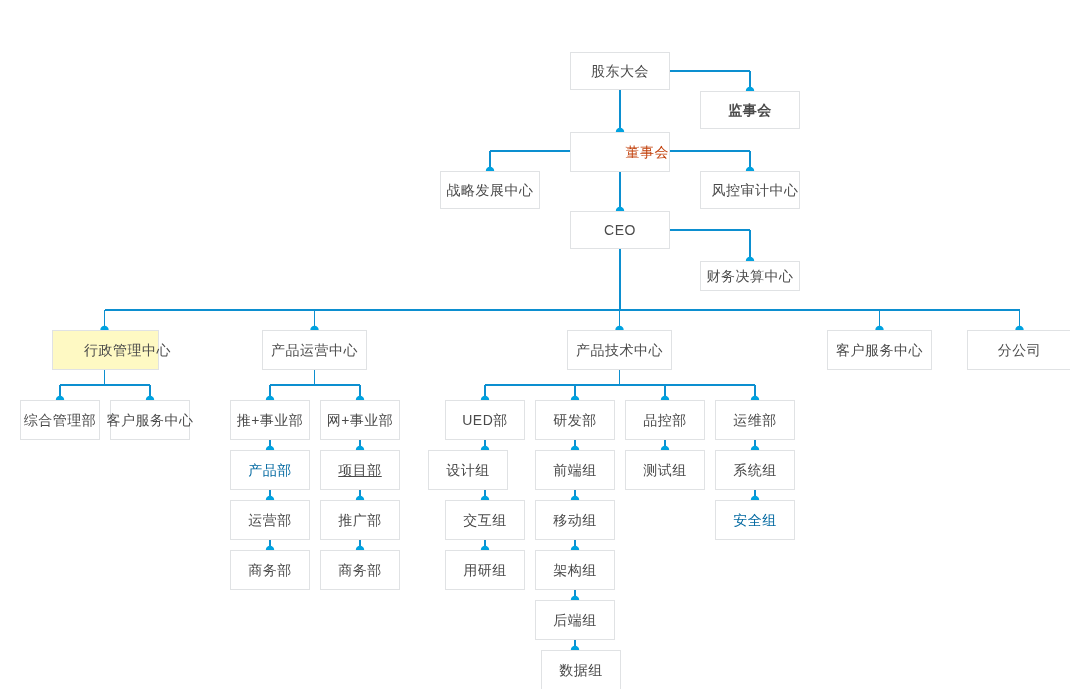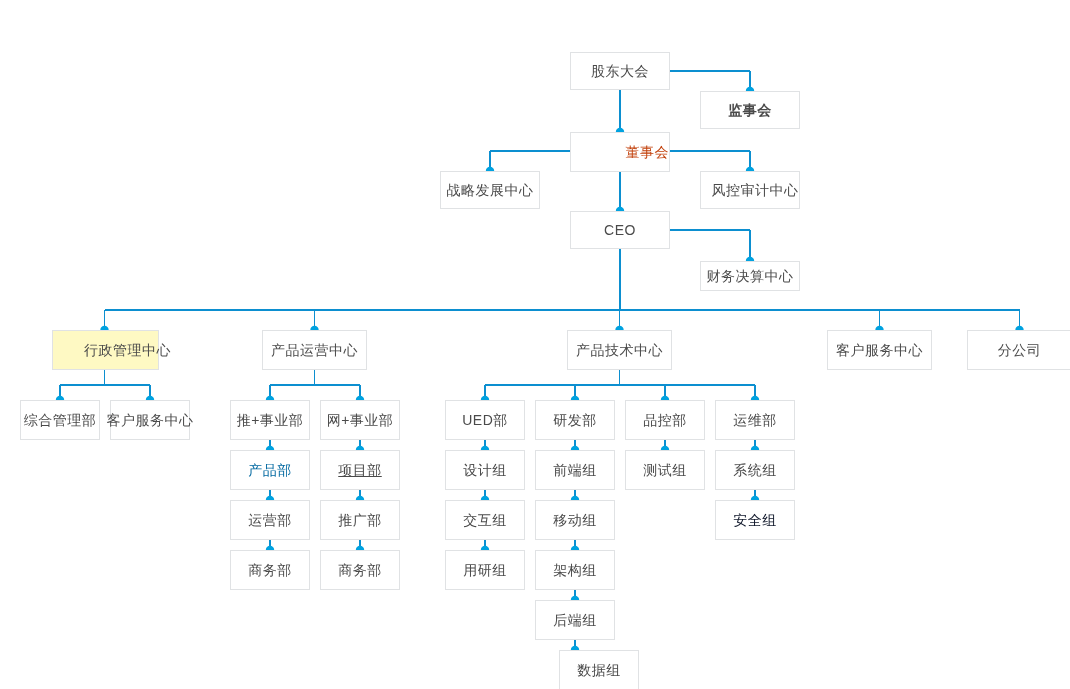--- a/index.html
+++ b/index.html
@@ -197,21 +197,21 @@
       </div>
       <div class="node-box" style="left: 320px; top: 500px; width: 80px; height: 40px; border-color: rgb(224, 226, 228); background: rgb(255, 255, 255); color: rgb(74, 74, 74);">
         <span class="node-label">推广部</span>
       </div>
       <div class="node-box" style="left: 320px; top: 550px; width: 80px; height: 40px; border-color: rgb(224, 226, 228); background: rgb(255, 255, 255); color: rgb(74, 74, 74);">
         <span class="node-label">商务部</span>
       </div>
       <div class="node-box" style="left: 445px; top: 400px; width: 80px; height: 40px; border-color: rgb(224, 226, 228); background: rgb(255, 255, 255); color: rgb(74, 74, 74);">
         <span class="node-label">UED部</span>
       </div>
-      <div class="node-box" style="left: 445px; top: 450px; width: 80px; height: 40px; border-color: rgb(224, 226, 228); background: rgb(255, 255, 255); color: rgb(74, 74, 74);">
+      <div class="node-box" style="left: 428px; top: 450px; width: 80px; height: 40px; border-color: rgb(224, 226, 228); background: rgb(255, 255, 255); color: rgb(74, 74, 74);">
         <span class="node-label">设计组</span>
       </div>
       <div class="node-box" style="left: 445px; top: 500px; width: 80px; height: 40px; border-color: rgb(224, 226, 228); background: rgb(255, 255, 255); color: rgb(74, 74, 74);">
         <span class="node-label">交互组</span>
       </div>
       <div class="node-box" style="left: 445px; top: 550px; width: 80px; height: 40px; border-color: rgb(224, 226, 228); background: rgb(255, 255, 255); color: rgb(74, 74, 74);">
         <span class="node-label">用研组</span>
       </div>
       <div class="node-box" style="left: 535px; top: 400px; width: 80px; height: 40px; border-color: rgb(224, 226, 228); background: rgb(255, 255, 255); color: rgb(74, 74, 74);">
         <span class="node-label">研发部</span>
@@ -221,32 +221,32 @@
       </div>
       <div class="node-box" style="left: 535px; top: 500px; width: 80px; height: 40px; border-color: rgb(224, 226, 228); background: rgb(255, 255, 255); color: rgb(74, 74, 74);">
         <span class="node-label">移动组</span>
       </div>
       <div class="node-box" style="left: 535px; top: 550px; width: 80px; height: 40px; border-color: rgb(224, 226, 228); background: rgb(255, 255, 255); color: rgb(74, 74, 74);">
         <span class="node-label">架构组</span>
       </div>
       <div class="node-box" style="left: 535px; top: 600px; width: 80px; height: 40px; border-color: rgb(224, 226, 228); background: rgb(255, 255, 255); color: rgb(74, 74, 74);">
         <span class="node-label">后端组</span>
       </div>
-      <div class="node-box" style="left: 559px; top: 650px; width: 80px; height: 40px; border-color: rgb(224, 226, 228); background: rgb(255, 255, 255); color: rgb(74, 74, 74);">
+      <div class="node-box" style="left: 541px; top: 650px; width: 80px; height: 40px; border-color: rgb(224, 226, 228); background: rgb(255, 255, 255); color: rgb(74, 74, 74);">
         <span class="node-label">数据组</span>
       </div>
       <div class="node-box" style="left: 625px; top: 400px; width: 80px; height: 40px; border-color: rgb(224, 226, 228); background: rgb(255, 255, 255); color: rgb(74, 74, 74);">
         <span class="node-label">品控部</span>
       </div>
       <div class="node-box" style="left: 625px; top: 450px; width: 80px; height: 40px; border-color: rgb(224, 226, 228); background: rgb(255, 255, 255); color: rgb(74, 74, 74);">
         <span class="node-label">测试组</span>
       </div>
       <div class="node-box" style="left: 715px; top: 400px; width: 80px; height: 40px; border-color: rgb(224, 226, 228); background: rgb(255, 255, 255); color: rgb(74, 74, 74);">
         <span class="node-label">运维部</span>
       </div>
       <div class="node-box" style="left: 715px; top: 450px; width: 80px; height: 40px; border-color: rgb(224, 226, 228); background: rgb(255, 255, 255); color: rgb(74, 74, 74);">
         <span class="node-label">系统组</span>
       </div>
-      <div class="node-box" style="left: 715px; top: 500px; width: 80px; height: 40px; border-color: rgb(224, 226, 228); background: rgb(255, 255, 255); color: #0f172a;">
+      <div class="node-box" style="left: 715px; top: 500px; width: 80px; height: 40px; border-color: rgb(224, 226, 228); background: rgb(255, 255, 255); color: #0369a1;">
         <span class="node-label">安全组</span>
       </div>
     </div>
 </div>
 
 </body></html>

